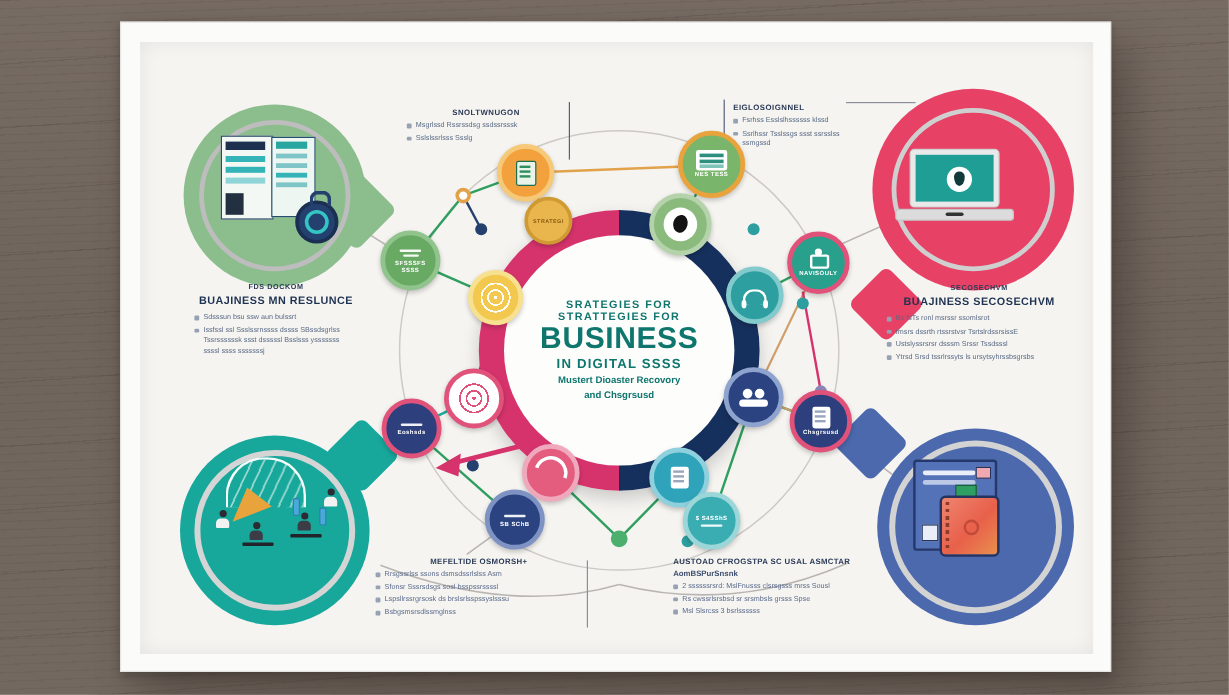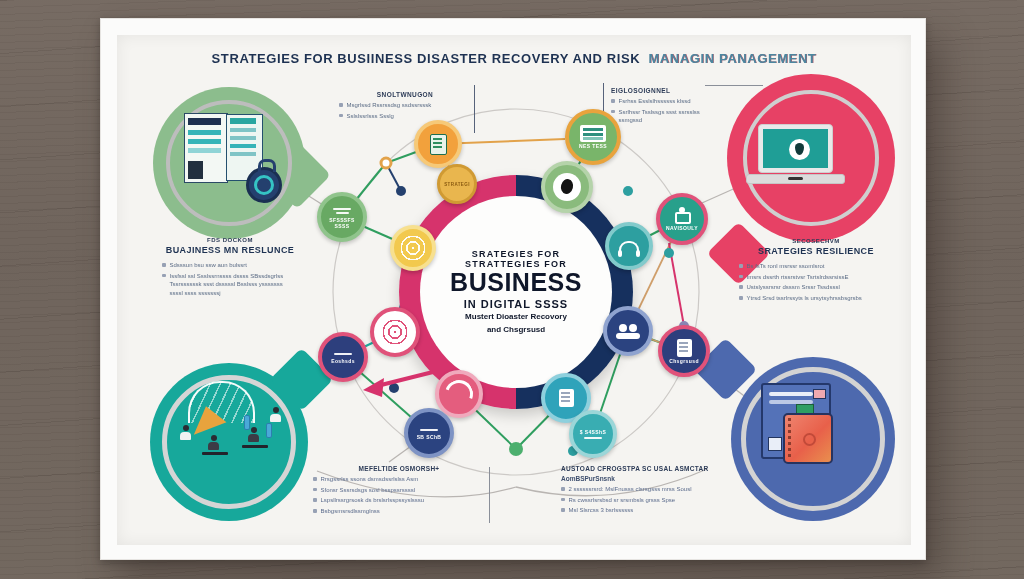--- a/index.html
+++ b/index.html
@@ -85,21 +85,21 @@
   .bnote{left:52px;top:56px;width:46px;height:47px;border-radius:5px;border:2px solid #27335f;
     background:linear-gradient(135deg,#ef8570 0%,#e8604a 55%,#e98f4e 100%);}
   .bnote::before{content:"";position:absolute;left:3px;top:3px;bottom:3px;width:3px;
     background:repeating-linear-gradient(180deg,#8e3b2d 0 3px, rgba(0,0,0,0) 3px 6px);}
   .bnote::after{content:"";position:absolute;left:18px;top:18px;width:9px;height:9px;border:2px solid #c24a39;border-radius:50%;}
   
   .center{left:282px;top:140px;width:234px;height:234px;border-radius:50%;z-index:3;
     background:conic-gradient(#16305e 0deg 180deg, #d6336c 180deg 360deg);
     box-shadow:0 6px 14px rgba(0,0,0,.18);}
   .center .inner{position:absolute;inset:21px;background:#fdfdfc;border-radius:50%;
-    display:flex;flex-direction:column;align-items:center;justify-content:center;text-align:center;color:#0f172a;}
+    display:flex;flex-direction:column;align-items:center;justify-content:center;text-align:center;color:#0f766e;}
   .center .s1{font-size:9px;font-weight:bold;letter-spacing:1.2px;}
   .center .big{font-size:25px;font-weight:800;letter-spacing:.5px;line-height:1.05;}
   .center .sub{font-size:11px;font-weight:bold;letter-spacing:1px;margin-top:3px;}
   .center .tag{font-size:8px;font-weight:bold;margin-top:2px;line-height:1.3;}
   .center .tag:first-of-type{margin-top:8px;}
   
   .node{position:absolute;border-radius:50%;box-sizing:border-box;z-index:6;
     display:flex;flex-direction:column;align-items:center;justify-content:center;
     box-shadow:0 2px 4px rgba(0,0,0,.22);}
   .nlabel{font-size:5px;font-weight:bold;color:#fff;letter-spacing:.4px;text-align:center;line-height:1.2;margin-top:1px;}
@@ -168,24 +168,20 @@
   .botblk .h2{font-size:6.5px;font-weight:bold;color:#3e4f6e;margin-bottom:3px;}
   .botblk.centered .h1{text-align:center;}
 </style>
 </head>
 <body>
 
 <div class="wall">
   <div class="frame">
     <div class="poster">
 
-      <div class="title">
-        <span>STRATEGIES FOR BUSIINESS DISASTER RECOVERY AND RISK</span>
-        <span class="ov">MANAGIN PANAGEMENT</span>
-      </div>
 
       <svg class="decor" width="794" height="510" viewBox="0 0 794 510">
         <circle cx="399" cy="257" r="183" fill="none" stroke="#ccc9c6" stroke-width="1.2"></circle>
         <g stroke="#b9b5b2" stroke-width="1.3" fill="none">
           <line x1="168" y1="146" x2="225" y2="182"></line>
           <line x1="278" y1="297" x2="226" y2="322"></line>
           <line x1="312" y1="398" x2="272" y2="427"></line>
           <line x1="567" y1="176" x2="632" y2="147"></line>
           <line x1="567" y1="316" x2="634" y2="366"></line>
           <path d="M200,436 Q310,478 399,452"></path>
@@ -339,21 +335,21 @@
             </li>
           <li>
               <i class="mk yel"></i>
               <span style="max-width:128px;">Issfssl ssl Ssslssrnssss dssss SBssdsgrlss Tssrssssssk ssst dsssssl Bsslsss ysssssss ssssl ssss sssssssj</span>
             </li>
         </ul>
       </div>
 
       <div class="sideblk" style="left:608px;top:203px;width:182px;">
         <div class="kick">SECOSECHVM</div>
-        <div class="head">SRATEGIES RESILIENCE</div>
+        <div class="head">BUAJINESS SECOSECHVM</div>
         <ul class="blist" style="padding-left:14px;">
           <li>
               <i class="mk"></i>
               <span>Bs fsTs ronl msrssr ssomlsrot</span>
             </li>
           <li>
               <i class="mk"></i>
               <span>Imsrs dssrth rtssrstvsr TsrtslrdssrsissE</span>
             </li>
           <li>

